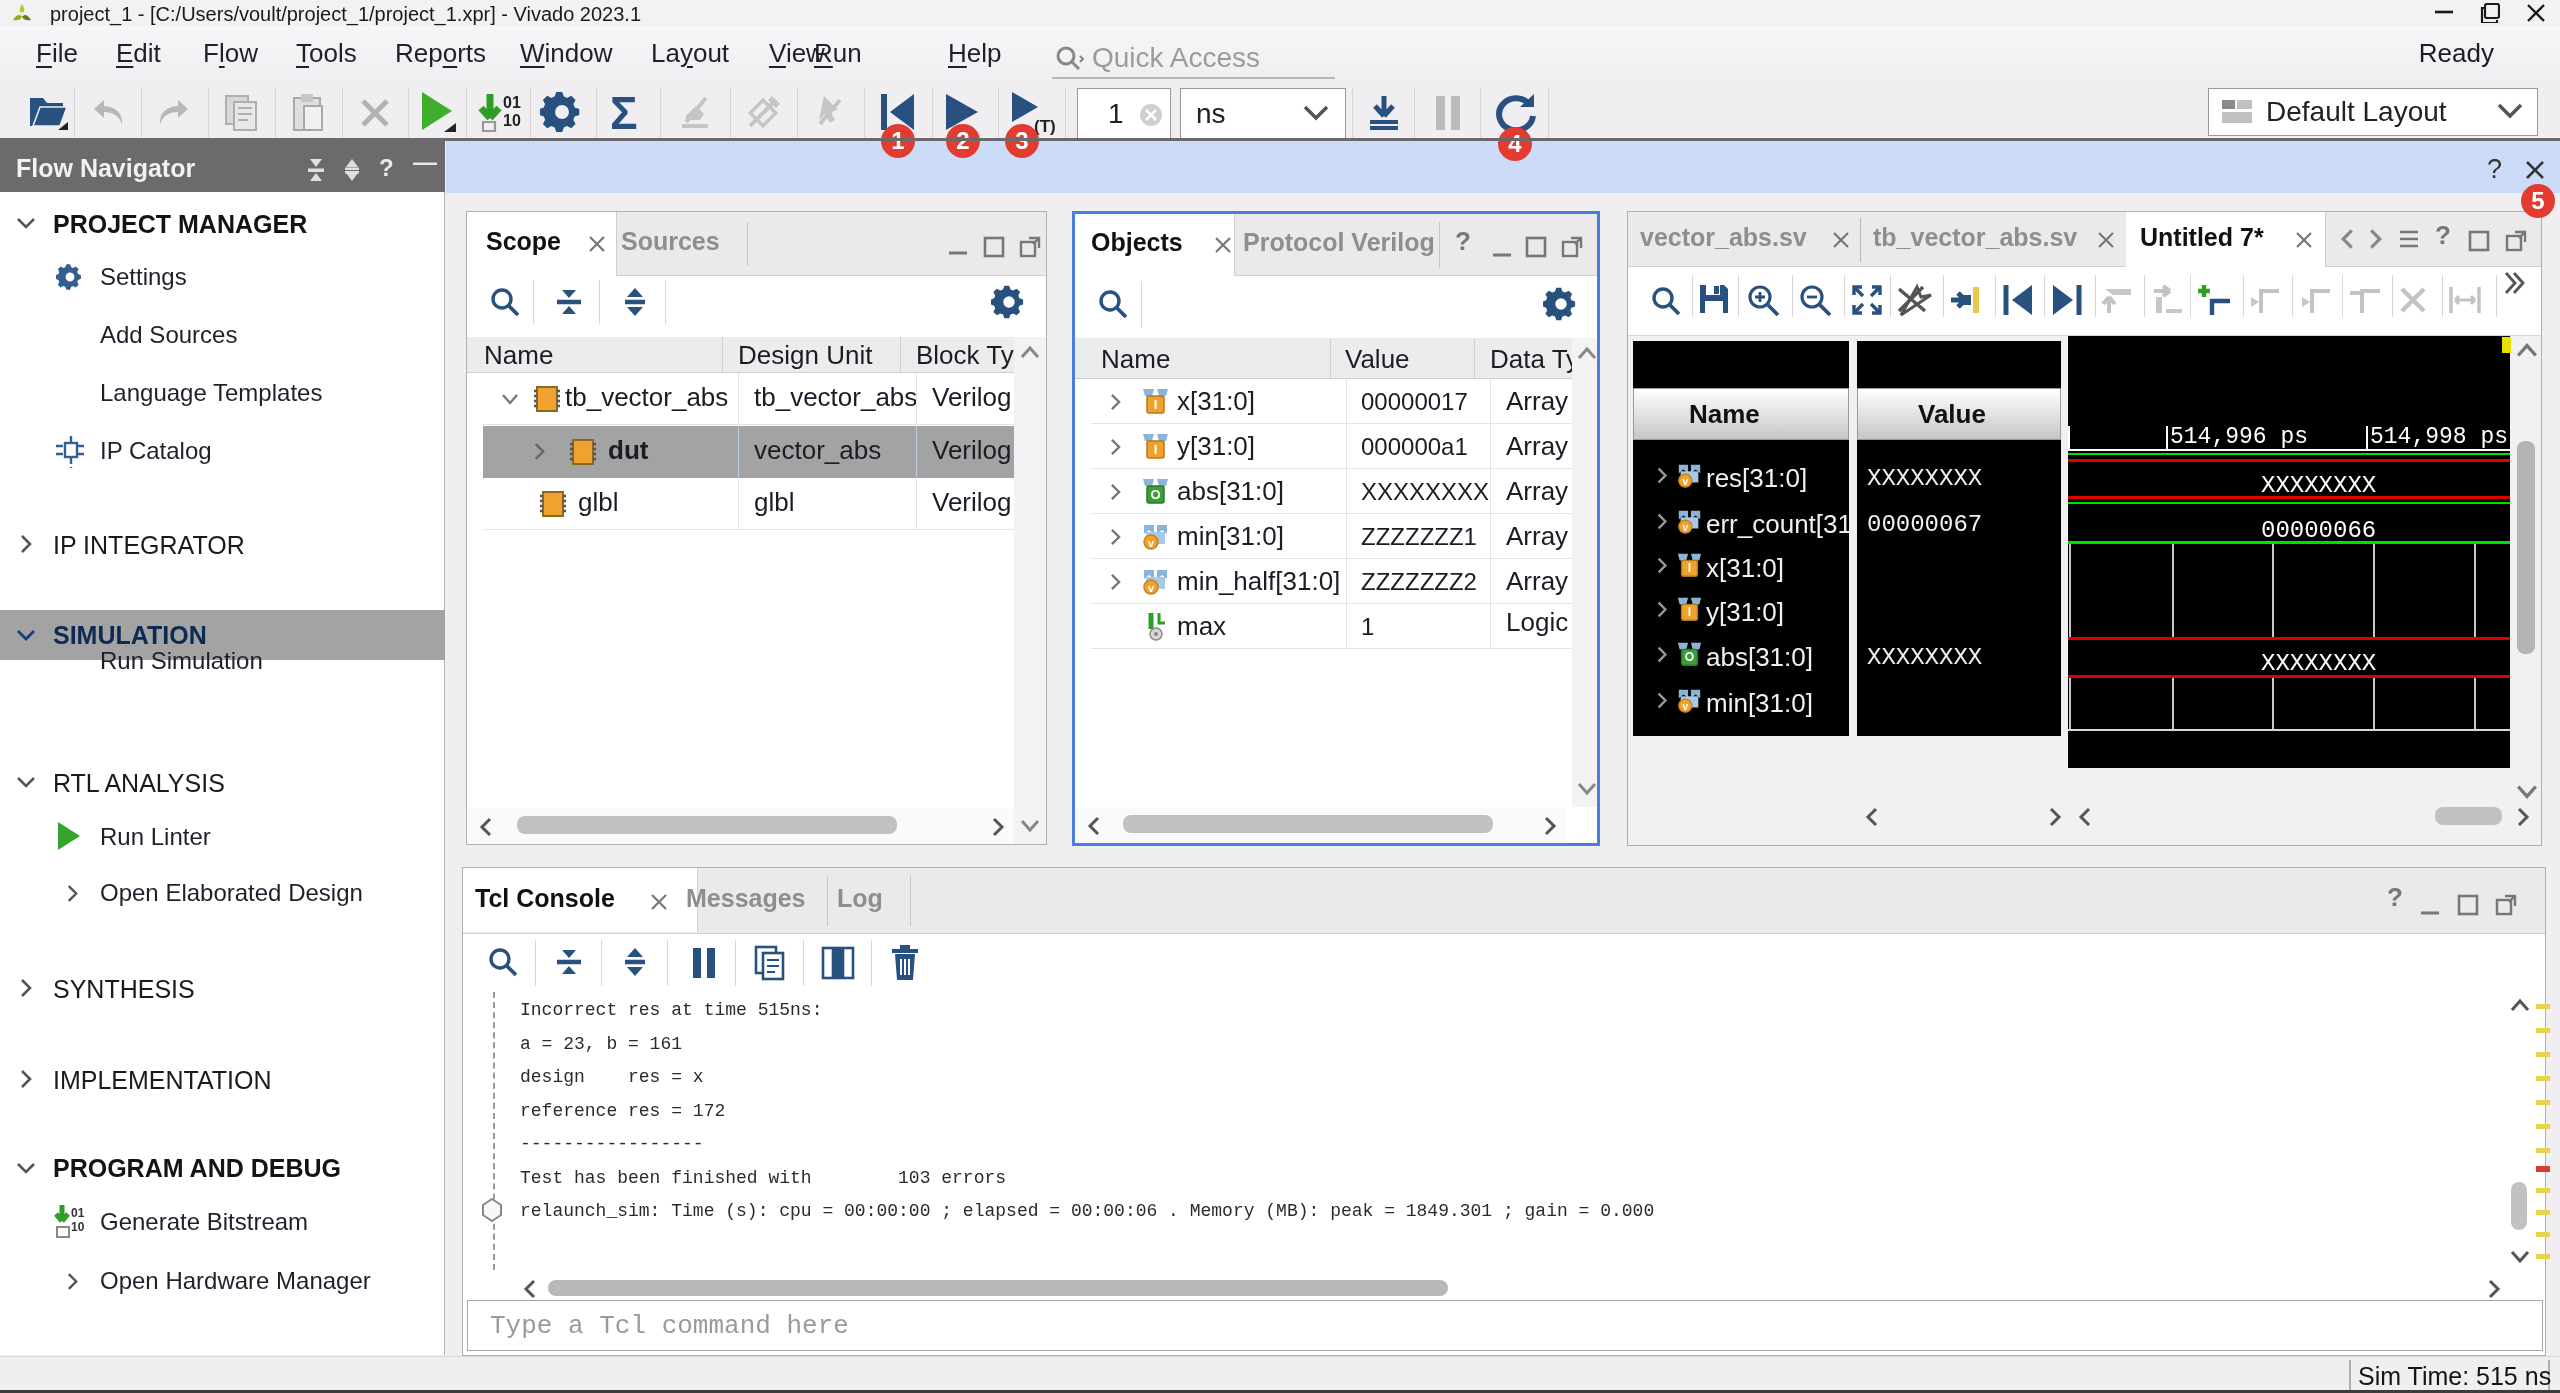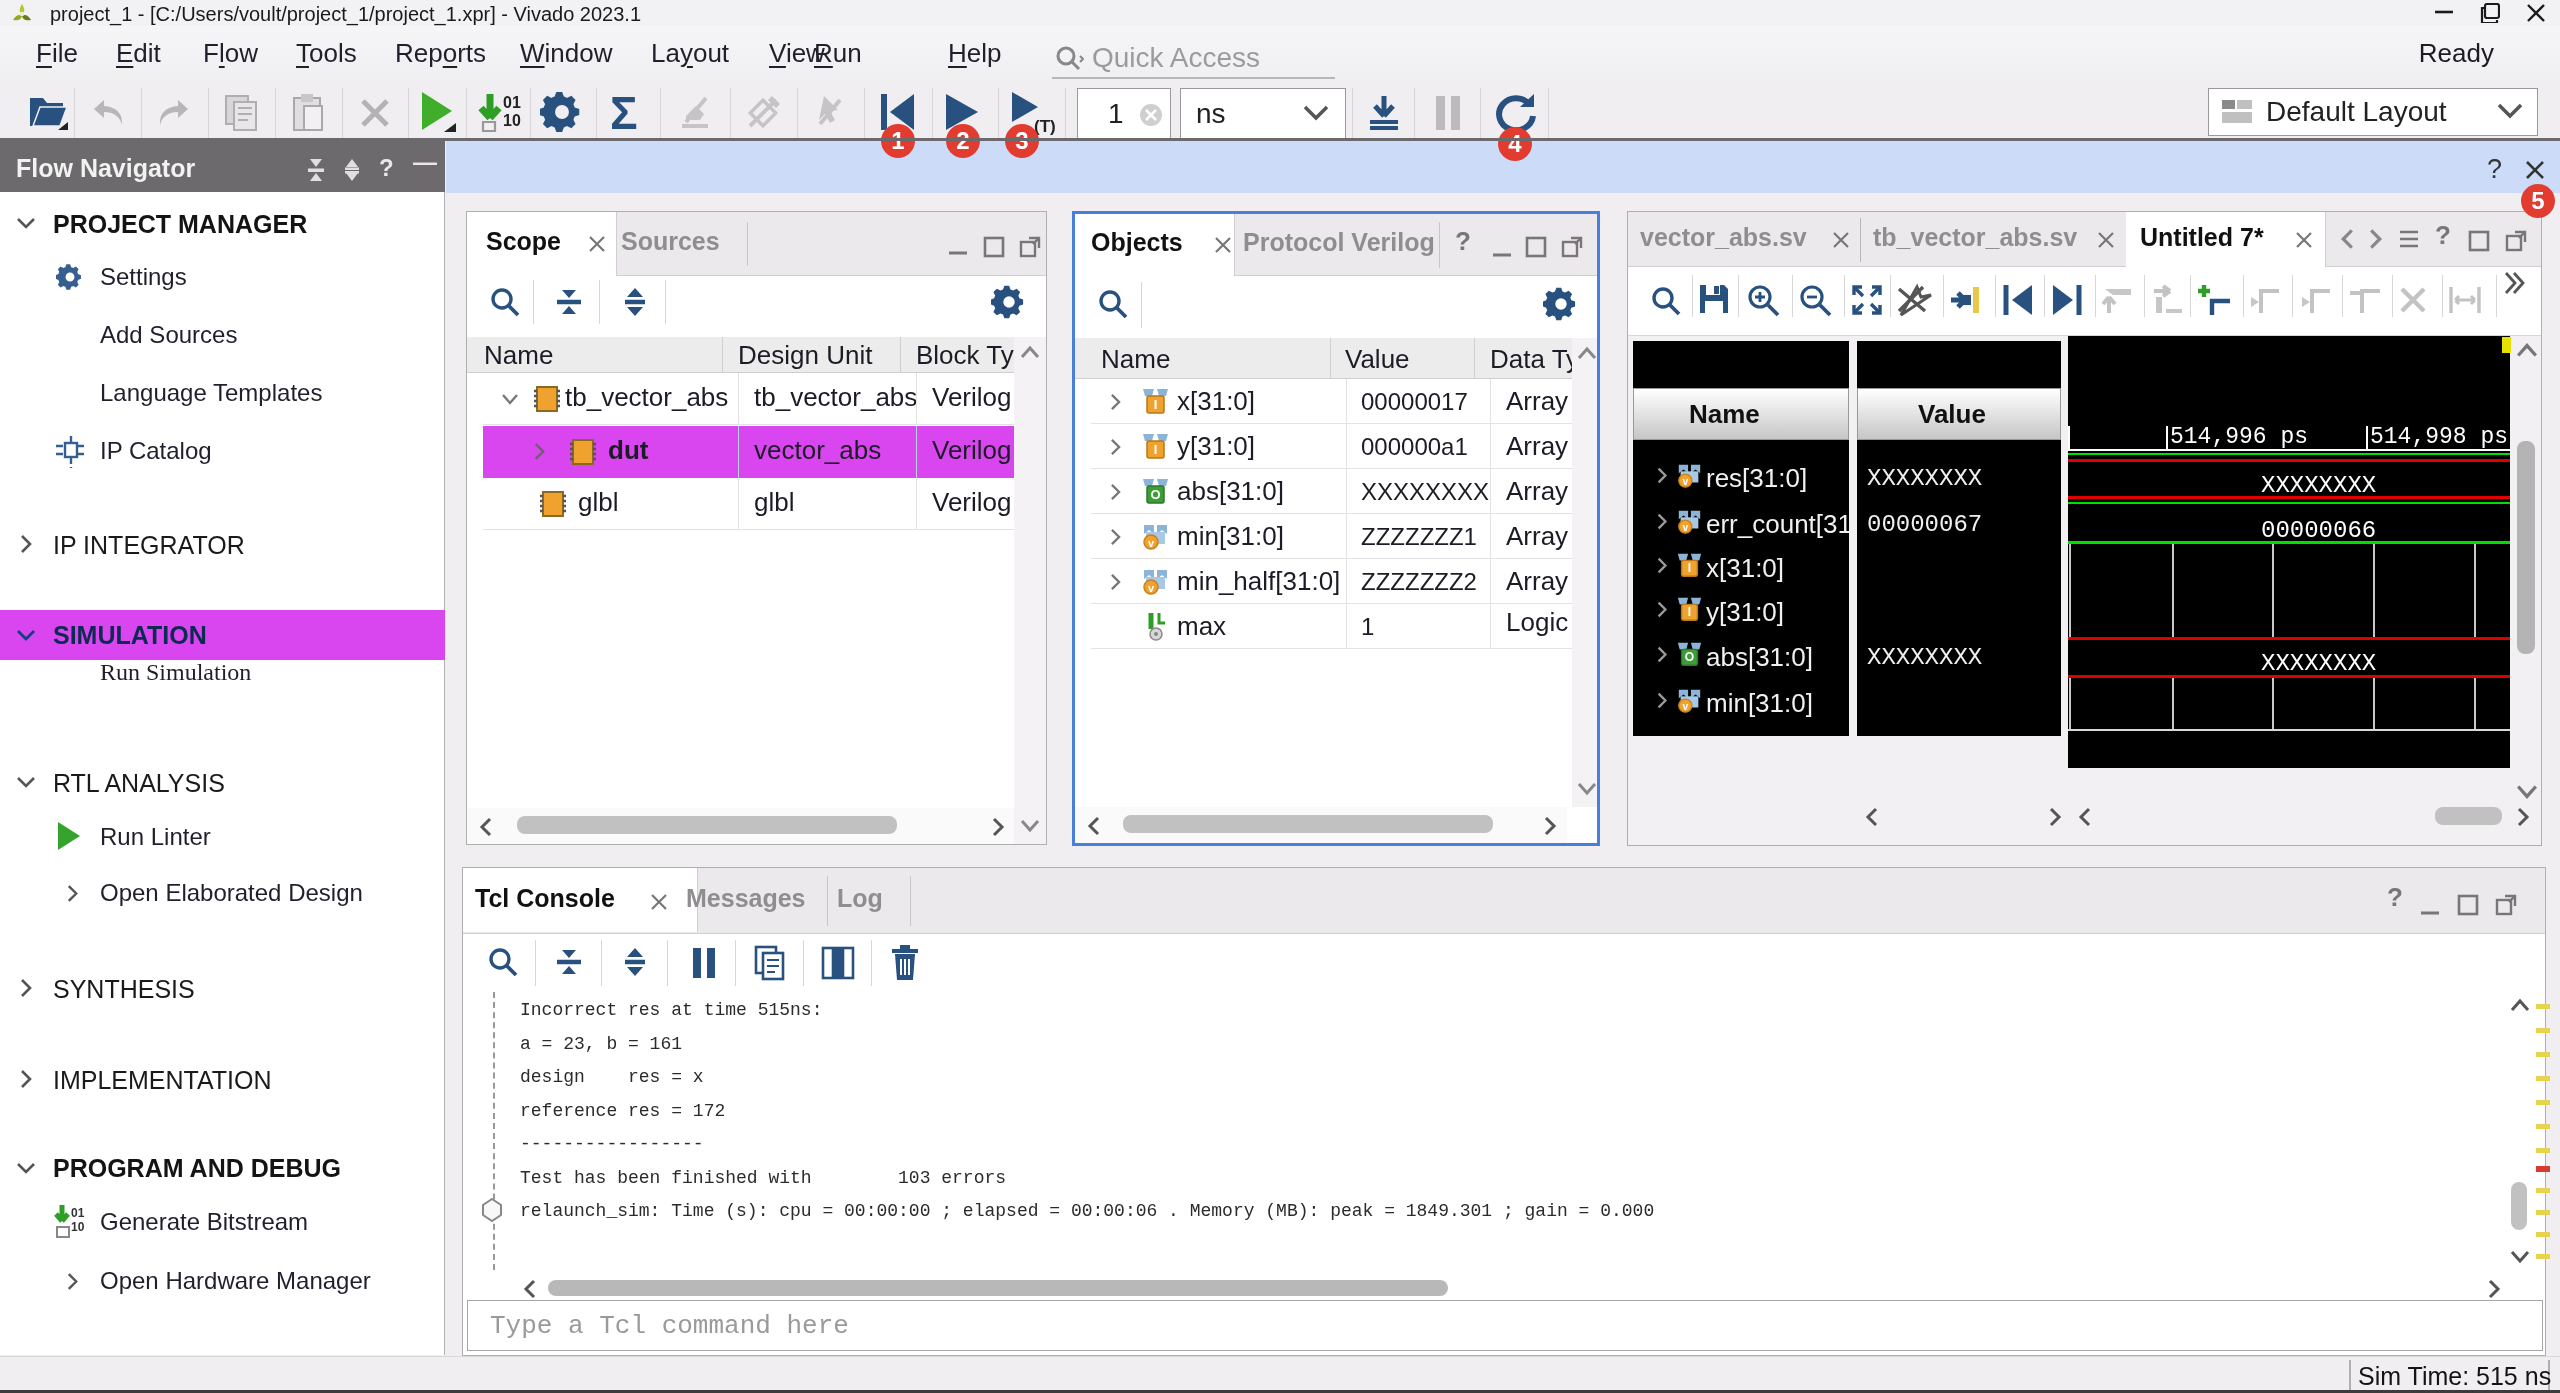--- a/index.html
+++ b/index.html
@@ -24,21 +24,21 @@
 #caption{left:446px;top:141px;width:2114px;height:52px;background:#ccdcf8;font-size:24px;}
 
 .panel{position:absolute;background:#fff;border:1px solid #b1aeb1;}
 .tabbar{position:absolute;left:0;top:0;right:0;height:64px;background:#ebe9eb;border-bottom:1px solid #d0ced0;}
 .tab{position:absolute;top:0;height:64px;font-size:25px;font-weight:bold;color:#8f8d8f;}
 .tab.active{background:#fff;color:#111;border-right:1px solid #d0ced0;}
 .thdr{background:#ececec;font-size:26px;color:#1c1c26;}
 .thdr span{white-space:nowrap;}
 .tab span{white-space:nowrap;overflow:hidden;}
 .trow{position:absolute;font-size:26px;color:#1c1c26;white-space:nowrap;margin-left:16px;}
-.sel{background:#d946ef;}
+.sel{background:#a3a3a3;}
 .wname{color:#f0f0f0;font-size:26px;position:absolute;white-space:nowrap;}
 .sbthumb{position:absolute;background:#c1c1c1;border-radius:8px;}
 
 .badge{position:absolute;width:34px;height:34px;border-radius:50%;background:#e23b30;color:#fff;font-size:24px;font-weight:bold;text-align:center;line-height:34px;}
 
 #statusbar{left:0;top:1356px;width:2560px;height:37px;background:#f0eef1;border-top:1px solid #d8d6d8;}
 .mono{font-family:"Liberation Mono",monospace;}
 </style></head>
 <body>
 <div class="abs" id="titlebar"></div>
@@ -235,21 +235,21 @@
   <span class="fnitem" style="left:100px;top:290px;">IP Catalog</span>
   <svg class="abs" style="left:19px;top:387px;" width="14" height="20" viewBox="0 0 14 20">
       <path d="M3 2l8 8-8 8" stroke="#555" stroke-width="2.6" fill="none"></path>
     </svg>
   <span class="fnitem fnsec" style="left:53px;top:384px;font-size:25px;font-weight:normal;color:#1a1a1a;">IP INTEGRATOR</span>
   <div class="abs sel" style="left:0;top:463px;width:445px;height:50px;"></div>
   <svg class="abs" style="left:16px;top:481px;" width="20" height="14" viewBox="0 0 20 14">
       <path d="M2 3l8 8 8-8" stroke="#11407e" stroke-width="2.8" fill="none"></path>
     </svg>
   <span class="fnitem fnsec" style="left:53px;top:474px;font-size:25px;color:#0d2a52;">SIMULATION</span>
-  <span class="fnitem" style="left:100px;top:512px;font-family:Liberation Serif, serif;">Run Simulation</span>
+  <span class="fnitem" style="left:100px;top:500px;">Run Simulation</span>
   <svg class="abs" style="left:16px;top:628px;" width="20" height="14" viewBox="0 0 20 14">
       <path d="M2 3l8 8 8-8" stroke="#555" stroke-width="2.6" fill="none"></path>
     </svg>
   <span class="fnitem" style="left:53px;top:622px;font-size:25px;color:#1a1a1a;">RTL ANALYSIS</span>
   <svg class="abs" style="left:56px;top:674px;" width="26" height="30" viewBox="0 0 26 30">
       <path d="M2 1l22 14L2 29z" fill="#34a42c"></path>
     </svg>
   <span class="fnitem" style="left:100px;top:676px;">Run Linter</span>
   <svg class="abs" style="left:66px;top:737px;" width="13" height="19" viewBox="0 0 14 20">
       <path d="M3 2l8 8-8 8" stroke="#555" stroke-width="2.6" fill="none"></path>

